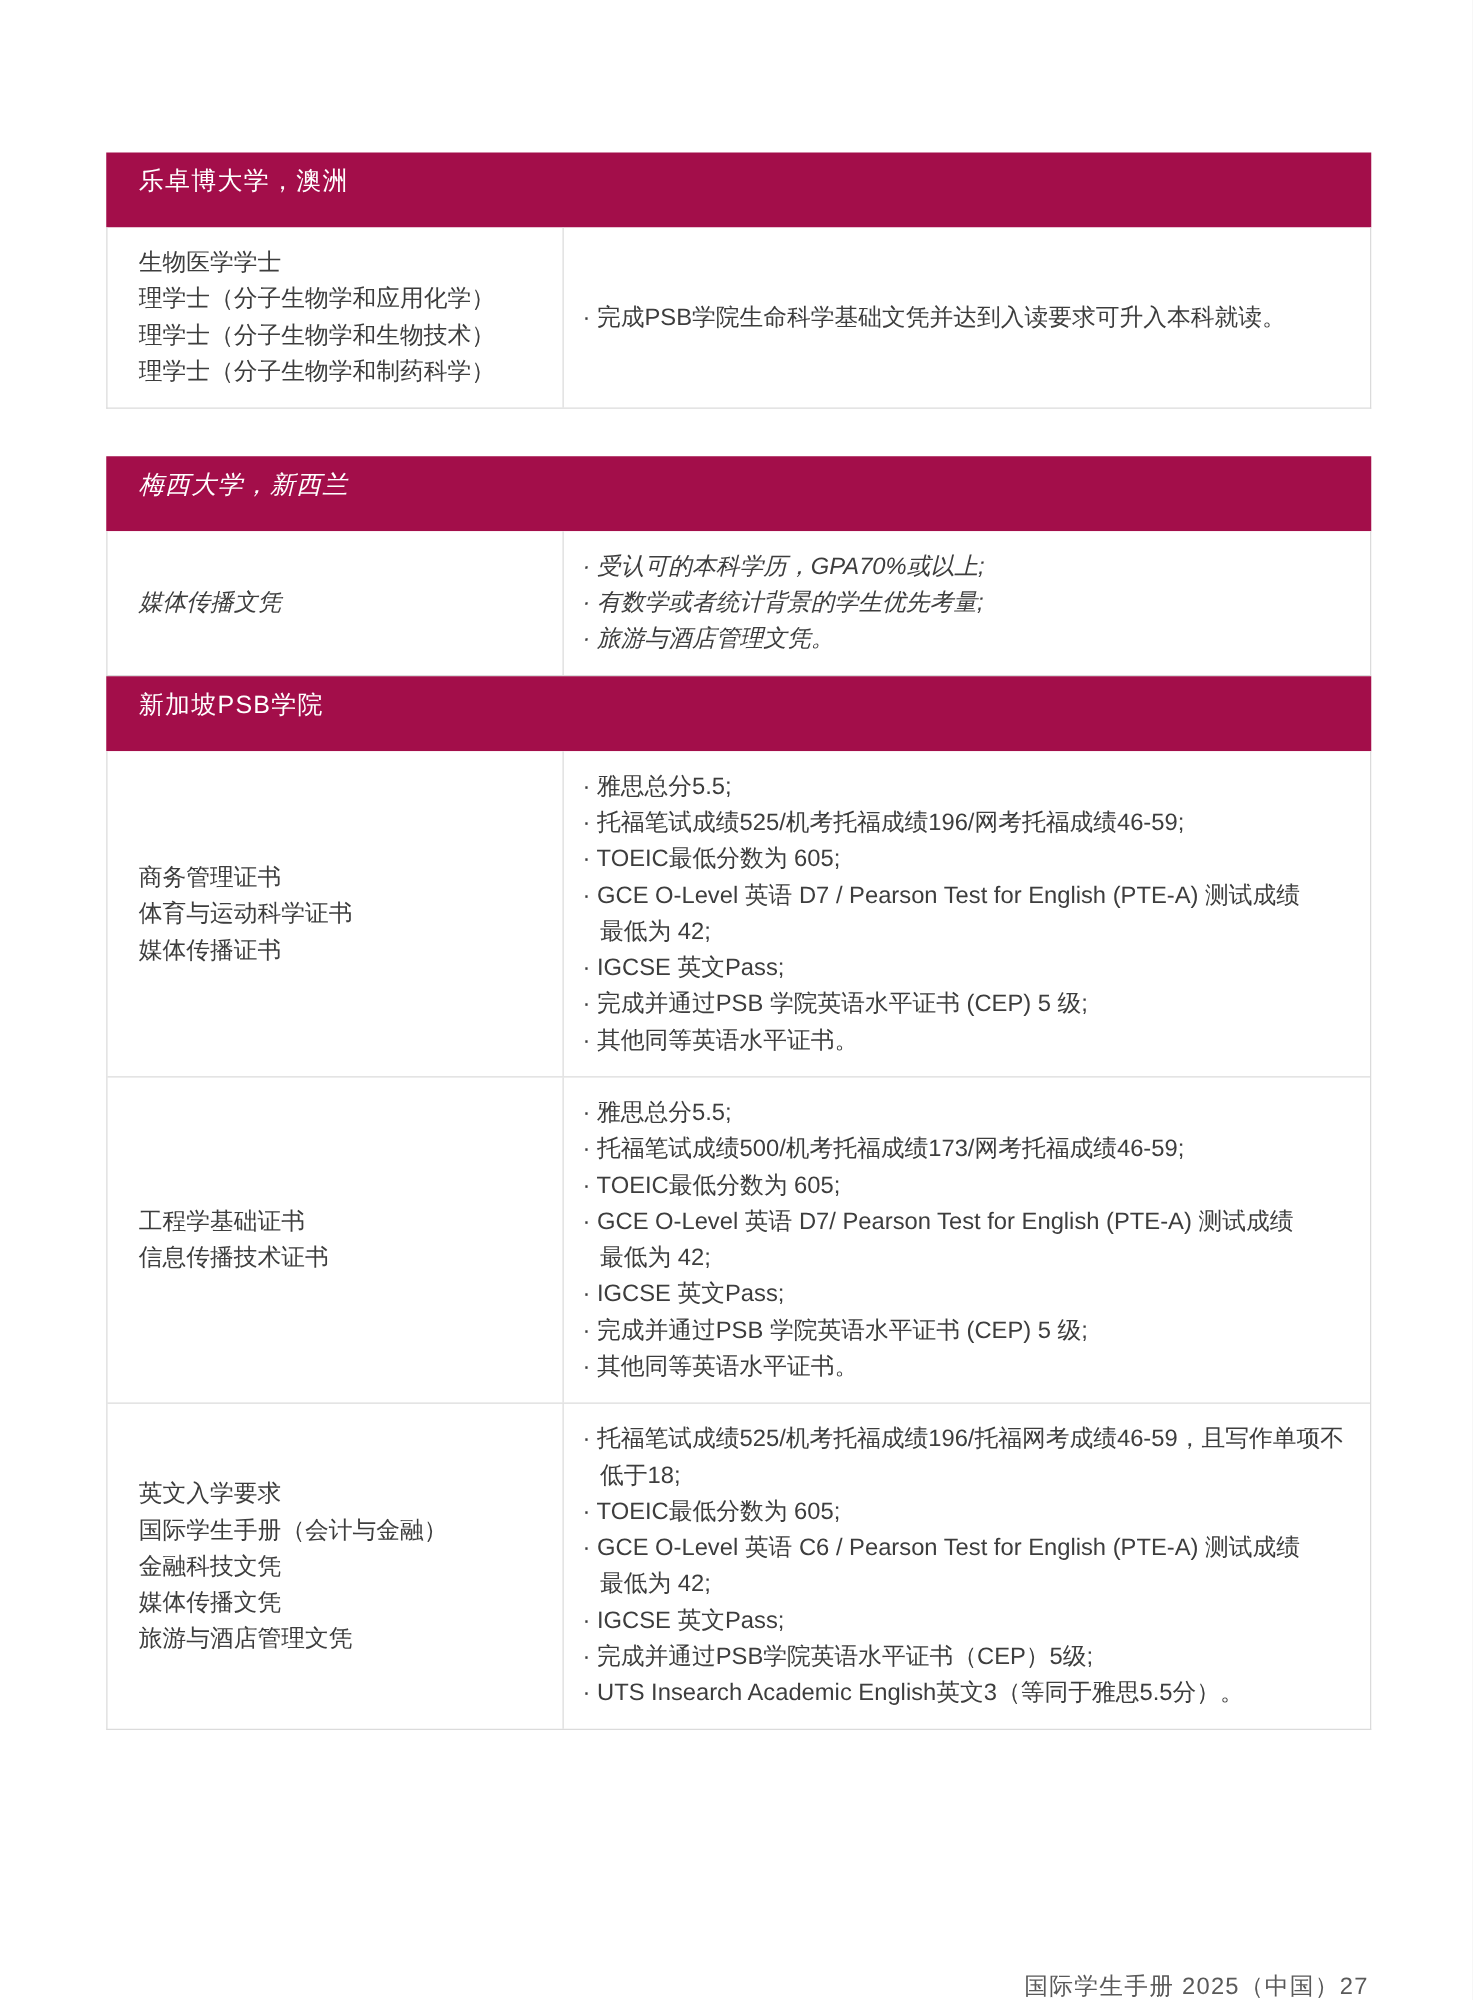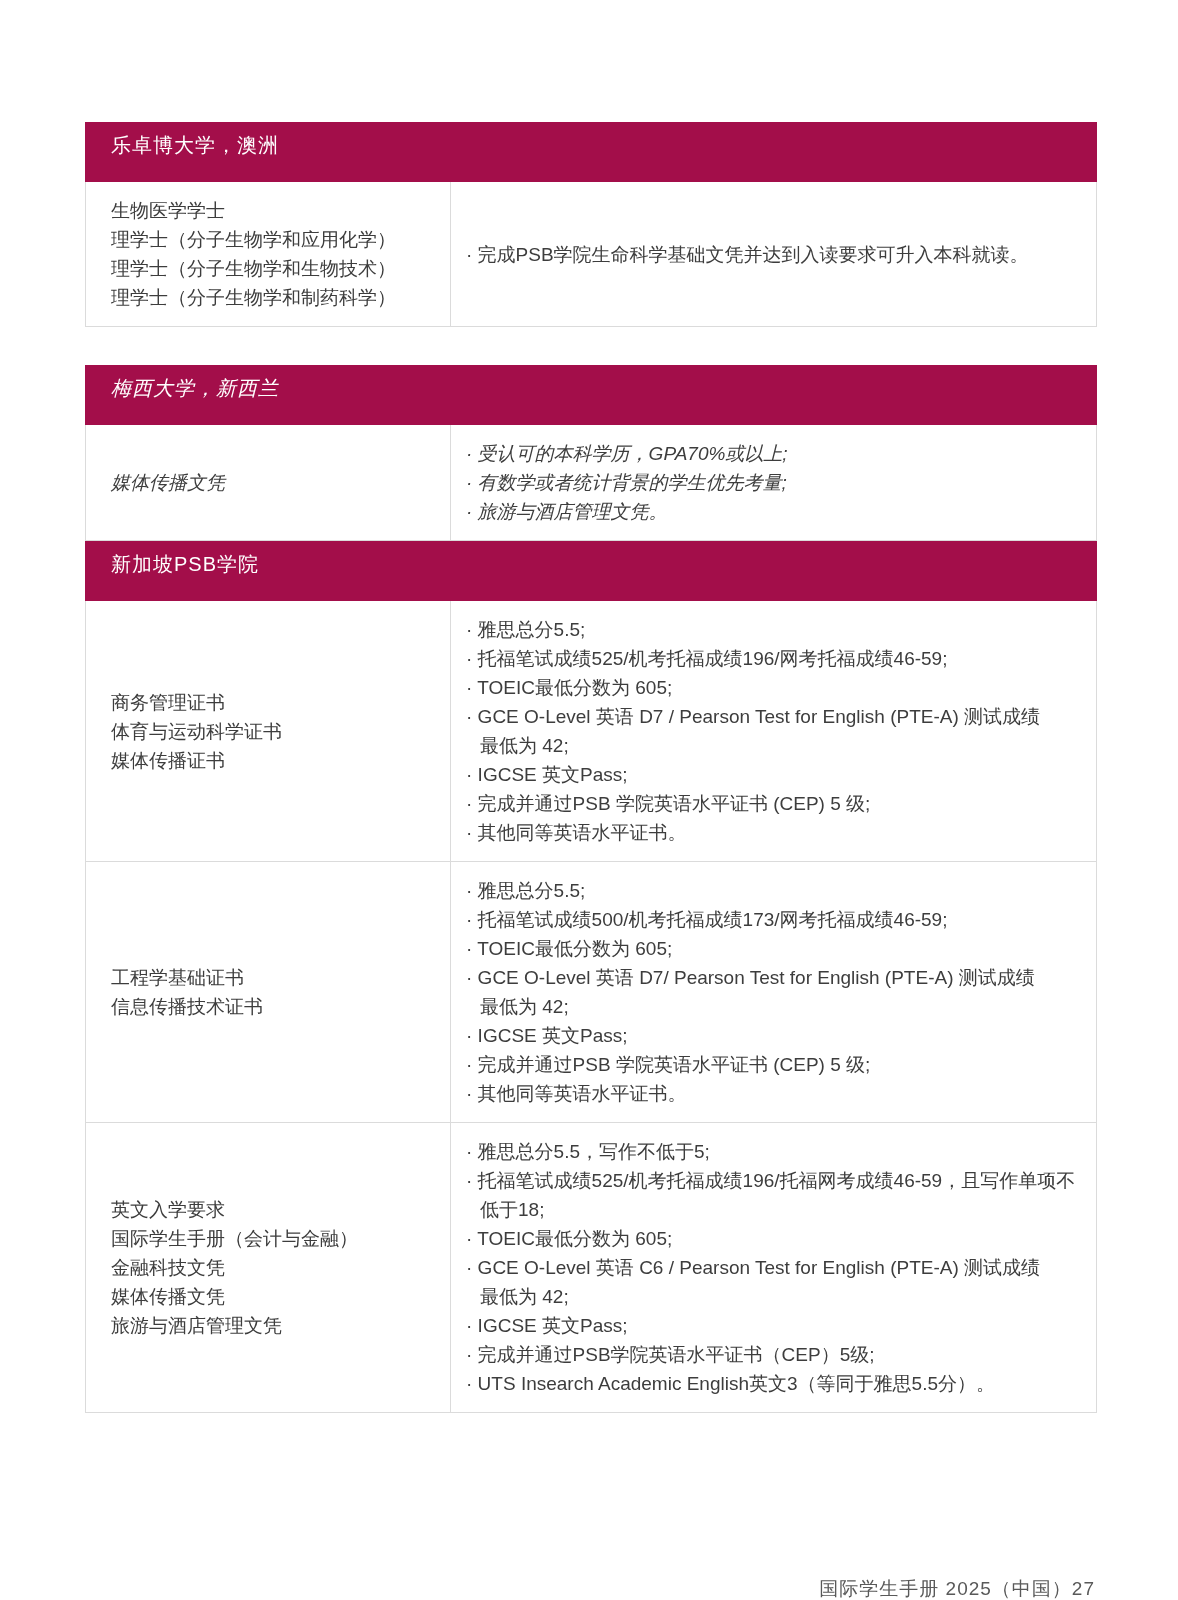--- a/index.html
+++ b/index.html
@@ -172,21 +172,20 @@
           </div>
           <div class="tbl-row">
             <div class="cell cell-left">
               <div class="line">英文入学要求</div>
               <div class="line">国际学生手册（会计与金融）</div>
               <div class="line">金融科技文凭</div>
               <div class="line">媒体传播文凭</div>
               <div class="line">旅游与酒店管理文凭</div>
             </div>
             <div class="cell cell-right">
-              <div class="li">· 雅思总分5.5，写作不低于5;</div>
               <div class="li">· 托福笔试成绩525/机考托福成绩196/托福网考成绩46-59，且写作单项不低于18;</div>
               <div class="li">· TOEIC最低分数为 605;</div>
               <div class="li">· GCE O-Level 英语 C6 / Pearson Test for English (PTE-A) 测试成绩
 最低为 42;</div>
               <div class="li">· IGCSE 英文Pass;</div>
               <div class="li">· 完成并通过PSB学院英语水平证书（CEP）5级;</div>
               <div class="li">· UTS Insearch Academic English英文3（等同于雅思5.5分）。</div>
             </div>
           </div>
         </div>

